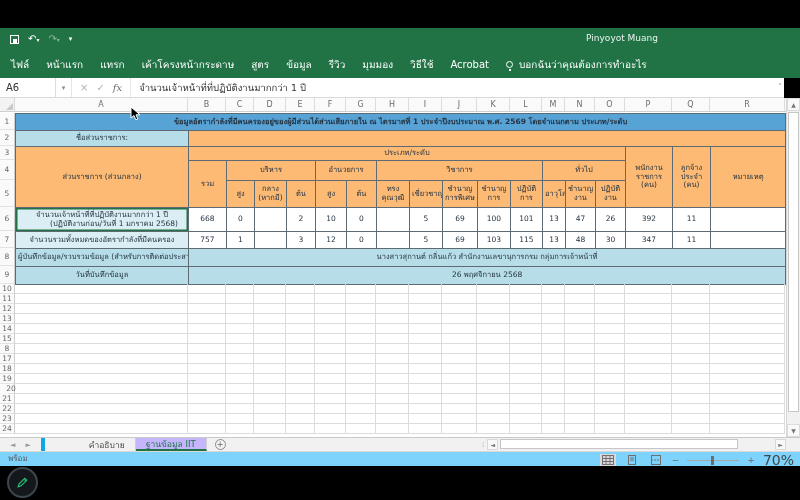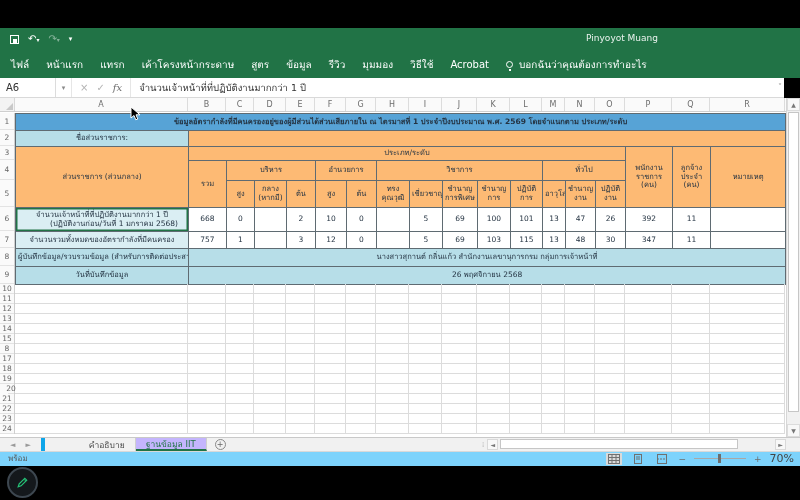--- a/index.html
+++ b/index.html
@@ -103,21 +103,21 @@
   
   .statusbar { position:absolute; left:0; top:451px; width:800px; height:15px; background:#7dd3fc;
                border-top:1px solid #d9d9d9; display:flex; align-items:flex-start; font-size:8px; color:#555; }
   .ready { padding-left:8px; }
   .sright { margin-left:auto; display:flex; align-items:center; gap:8px; padding-right:6px; }
   .viewbtn { width:16px; height:12px; display:flex; align-items:center; justify-content:center; }
   .viewbtn.pressed { background:#dadada; }
   .zline { width:52px; height:1px; background:#a8a8a8; position:relative; }
   .zthumb { position:absolute; left:24px; top:-4px; width:3px; height:9px; background:#6d6d6d; }
   .zsign { color:#6d6d6d; font-size:9px; }
-  .zpct { color:#444; font-size:11px; }
+  .zpct { color:#444; font-size:14px; }
 
   
   .webcam { position:absolute; left:663px; top:42px; width:127px; height:73px; overflow:hidden;
             background:linear-gradient(to bottom,#d9d5cc 0,#c7c4bd 12px,#8e959c 13px,#6f757d 38px,#5c616a 100%); }
   .wc-light { position:absolute; left:38px; top:2px; width:34px; height:5px; background:#f6f4ec; border-radius:2px; }
   .wc-window { position:absolute; right:2px; top:13px; width:26px; height:26px; background:#cfdbe0; border:1px solid #9aa6ad; }
   .wc-head { position:absolute; left:34px; top:13px; width:22px; height:22px; background:#c79b7d; border-radius:50%; }
   .wc-hair { position:absolute; left:32px; top:9px; width:26px; height:12px; background:#1d1d20; border-radius:50% 50% 0 0; }
   .wc-glasses { position:absolute; left:37px; top:22px; width:16px; height:3px; border-top:1.5px solid #222; }
   .wc-body { position:absolute; left:18px; top:33px; width:56px; height:40px; background:#24262c; border-radius:10px 14px 0 0; }

